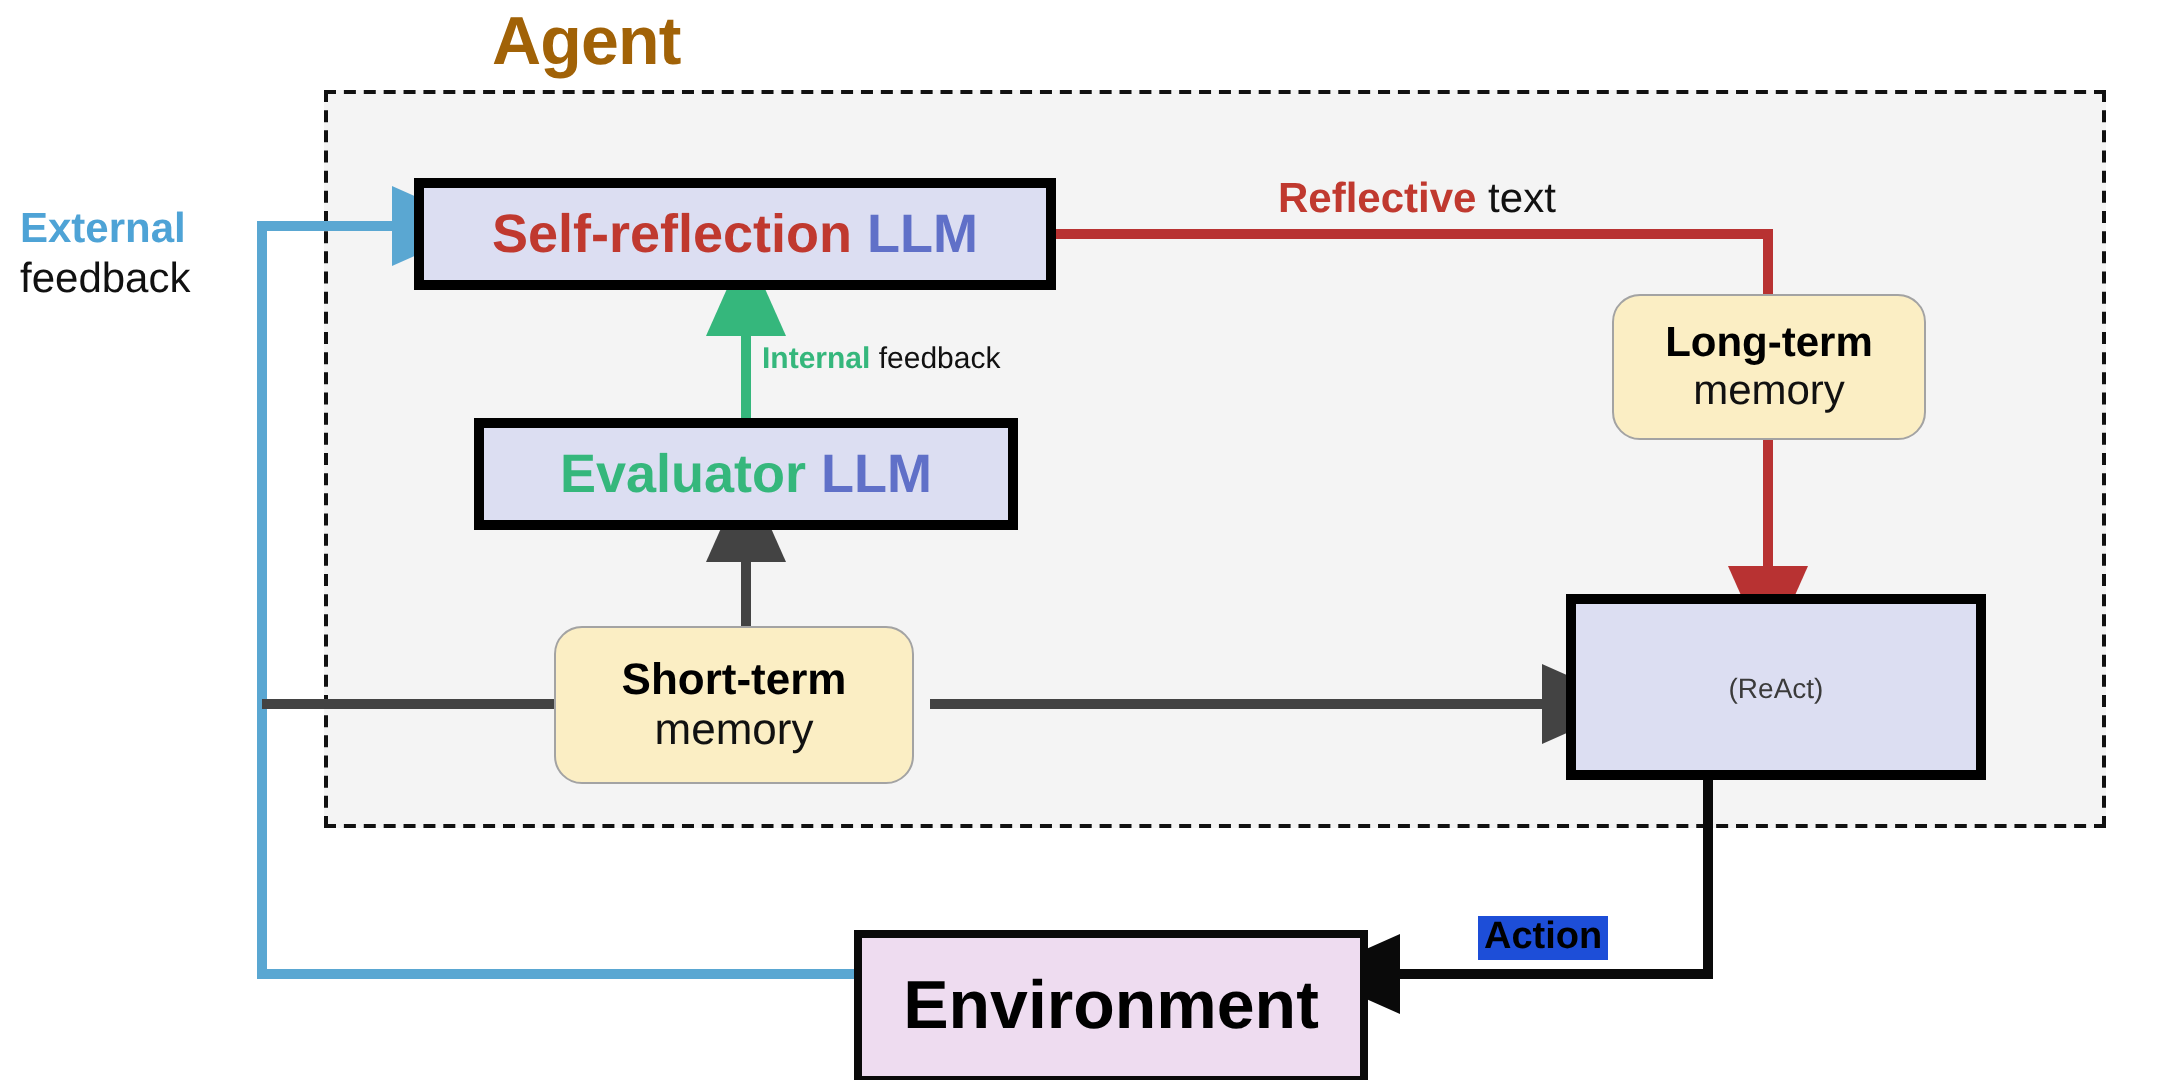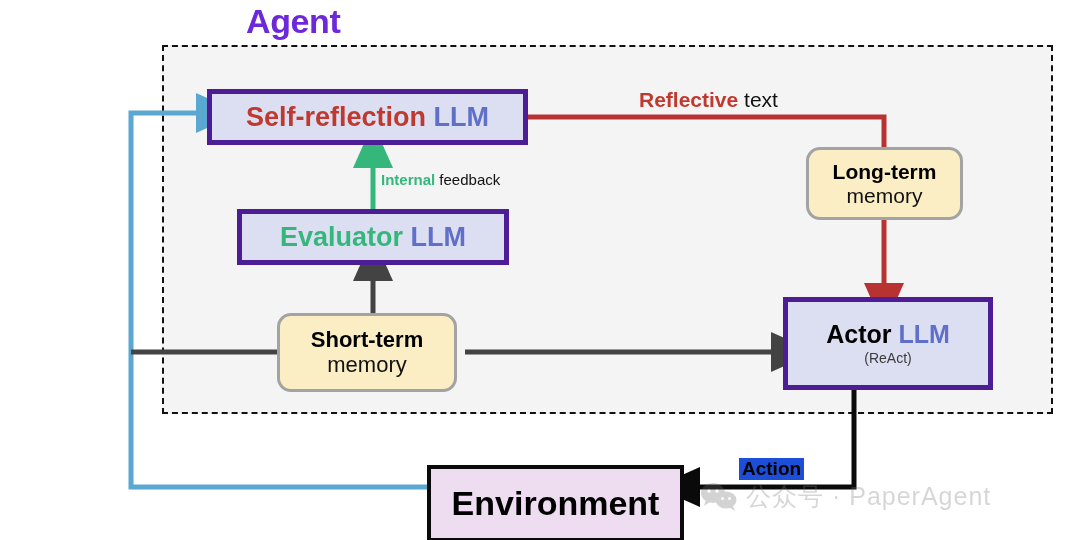--- a/index.html
+++ b/index.html
@@ -33,42 +33,42 @@
     text-align: center;
     line-height: 1.12;
   }
   
   #agent-title {
     position: absolute;
     left: 246px;
     top: 2px;
     font-size: 34px;
     font-weight: bold;
-    color: #6d28d9;
+    color: #a16207;
     letter-spacing: -0.4px;
   }
   
   #agent-boundary {
     position: absolute;
     left: 162px;
     top: 45px;
     width: 891px;
     height: 369px;
     box-sizing: border-box;
     border: 2px dashed #111111;
     background: #f4f4f4;
   }
   
   .llm-box {
-    border: 5px solid #4c1d95;
+    border: 5px solid #000000;
     background: #dcdef2;
   }
   
   .mem-box {
-    border: 3px solid #a3a3a3;
+    border: 1px solid #a3a3a3;
     background: #fbeec4;
     border-radius: 14px;
   }
   
   .t-red   { color: #c0392f; font-weight: bold; }
   .t-blue  { color: #6070c8; font-weight: bold; }
   .t-green { color: #35b77c; font-weight: bold; }
   .t-black { color: #000000; font-weight: bold; }
   .t-gray  { color: #3b3b3b; font-weight: normal; }
   .t-plain { color: #111111; font-weight: normal; }
@@ -224,59 +224,47 @@
     </div>
   </div>
 
   <div class="node llm-box" id="evaluator-box">
     <div>
       <span class="t-green">Evaluator</span><span class="t-blue"> LLM</span>
     </div>
   </div>
 
   <div class="node llm-box" id="actor-box">
-    <div>
-      <span class="t-black">Actor</span><span class="t-blue"> LLM</span>
-    </div>
     <div class="sub t-gray">(ReAct)</div>
   </div>
 
   <div class="node mem-box" id="short-term-box">
     <div class="mem-title">Short-term</div>
     <div class="mem-sub">memory</div>
   </div>
 
   <div class="node mem-box" id="long-term-box">
     <div class="mem-title">Long-term</div>
     <div class="mem-sub">memory</div>
   </div>
 
   <div id="environment-box">
     <span>Environment</span>
   </div>
 
+  <div class="label" id="external-feedback-label">
+    <div class="t-sky">External</div>
+    <div class="t-plain">feedback</div>
+  </div>
 
   <div class="label" id="internal-feedback-label">
     <span class="t-green">Internal</span><span class="t-plain"> feedback</span>
   </div>
 
   <div class="label" id="reflective-text-label">
     <span class="t-red">Reflective</span><span class="t-plain"> text</span>
   </div>
 
 
   <div class="label t-black" id="action-label">Action</div>
 
-  <div id="watermark">
-    <svg width="38" height="30" viewBox="0 0 38 30">
-      <ellipse cx="13" cy="11" rx="12" ry="10" fill="#6f6f6f"></ellipse>
-      <path d="M6,18 L4,24 L10,20 z" fill="#6f6f6f"></path>
-      <circle cx="9" cy="9" r="1.7" fill="#ffffff"></circle>
-      <circle cx="17" cy="9" r="1.7" fill="#ffffff"></circle>
-      <ellipse cx="26" cy="18" rx="10.5" ry="8.6" fill="#6f6f6f"></ellipse>
-      <path d="M33,24 L35,29 L29,25 z" fill="#6f6f6f"></path>
-      <circle cx="22.5" cy="16.5" r="1.5" fill="#ffffff"></circle>
-      <circle cx="29.5" cy="16.5" r="1.5" fill="#ffffff"></circle>
-    </svg>
-    <span class="wm-text">公众号 · PaperAgent</span>
-  </div>
 
 </div>
 
 </body></html>

